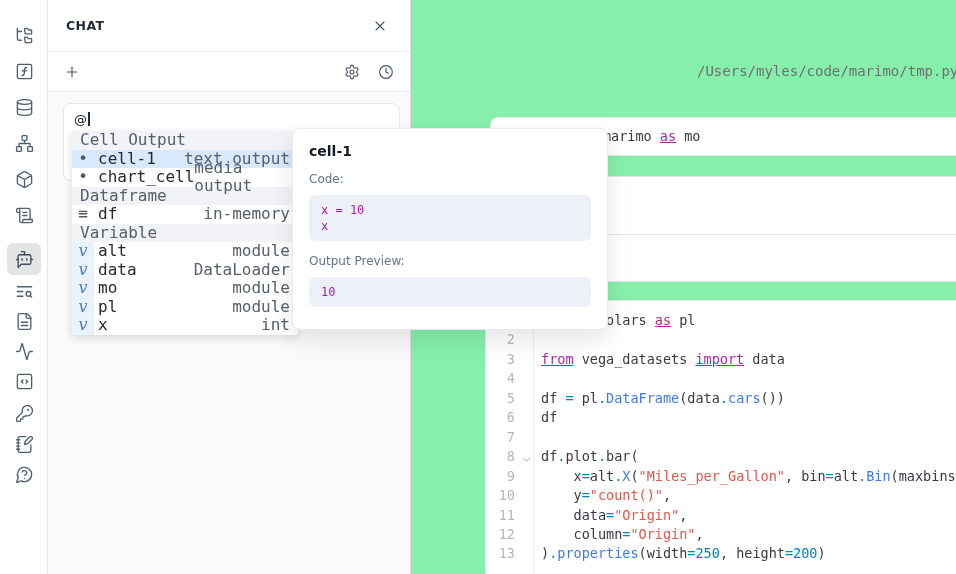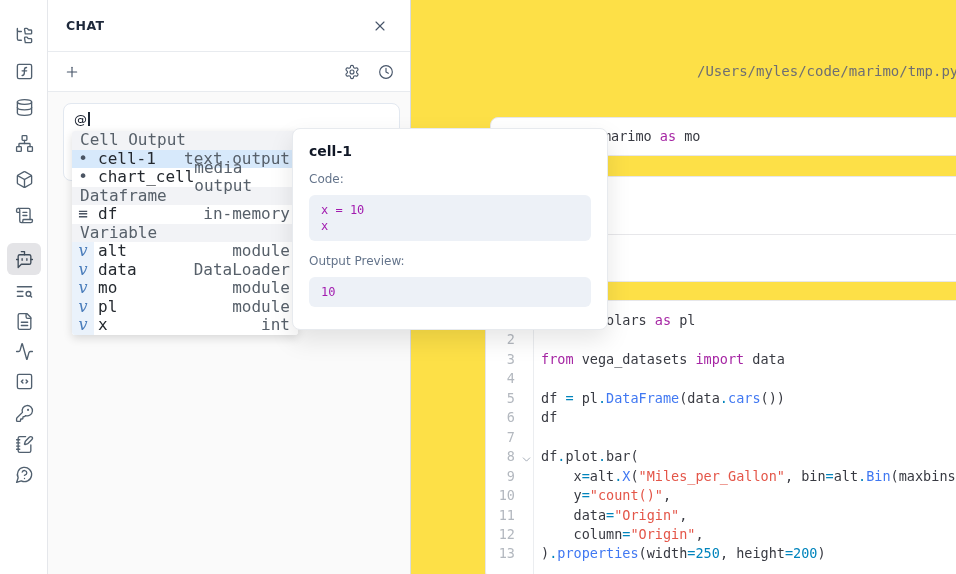--- a/index.html
+++ b/index.html
@@ -59,21 +59,21 @@
   .popover { position:absolute; left:292px; top:128px; width:316px; height:202px;
     background:#fff; border:1px solid #e7eaee; border-radius:8px;
     box-shadow:0 10px 25px rgba(0,0,0,.10); z-index:30; padding:14px 16px; }
   .popover-title { font-size:14px; font-weight:bold; color:#111827; }
   .popover-label { font-size:12px; color:#64748b; margin-top:13px; }
   .popover-code { background:#edf1f7; border-radius:6px; margin-top:9px;
     padding:7px 12px; font-family:"DejaVu Sans Mono","Liberation Mono",monospace;
     font-size:12px; color:#a21caf; line-height:16px; white-space:pre; }
   
   .editor-pane { position:absolute; left:411px; top:0; width:545px; height:574px;
-    background:#fde047; overflow:hidden; }
+    background:#86efac; overflow:hidden; }
   .file-path { position:absolute; left:286px; top:63px; white-space:nowrap;
     font-family:"DejaVu Sans Mono","Liberation Mono",monospace; font-size:14px; color:#6e6e73; }
   .cellbox { position:absolute; border:1px solid #e7e7ea; border-radius:8px; background:#fff; }
   .cell-import { left:79px; top:117px; width:560px; height:39px; }
   .cell-import .code-text { position:absolute; left:55px; top:10px; }
   .cell-empty { left:79px; top:176px; width:560px; height:106px; }
   .cell-empty .inner-divider { position:absolute; left:0; right:0; top:57px;
     border-top:1px solid #e7e7ea; }
   .cell-main { left:74px; top:300px; width:560px; height:280px; border-radius:8px; }
   .gutter { position:absolute; left:0; top:0; width:48px; height:100%;
@@ -81,21 +81,21 @@
   .code-text, .ln-num { font-family:"DejaVu Sans Mono","Liberation Mono",monospace;
     font-size:13.5px; white-space:pre; }
   .code-text { color:#383a42; }
   .code-row { position:absolute; left:0; right:0; height:19.45px; }
   .ln-num { position:absolute; left:0; top:0; width:29px; text-align:right;
     color:#b3b8bf; }
   .fold-indicator { position:absolute; left:34px; top:3px; width:13px; height:13px;
     color:#9ca3af; cursor:pointer; }
   .fold-indicator svg { width:13px; height:13px; }
   .code-row .code-text { position:absolute; left:55px; top:0; }
-  .tk-k { color:#a626a4; }
+  .tk-k { color:#a626a4;text-decoration:underline; }
   .tk-s { color:#e45649; }
   .tk-f { color:#4078f2; }
   .tk-o { color:#0184bc; }
   .tk-n { color:#0184bc; }
   .tk-p { color:#383a42; }
 </style>
 </head>
 <body>
 
 <div class="app">

